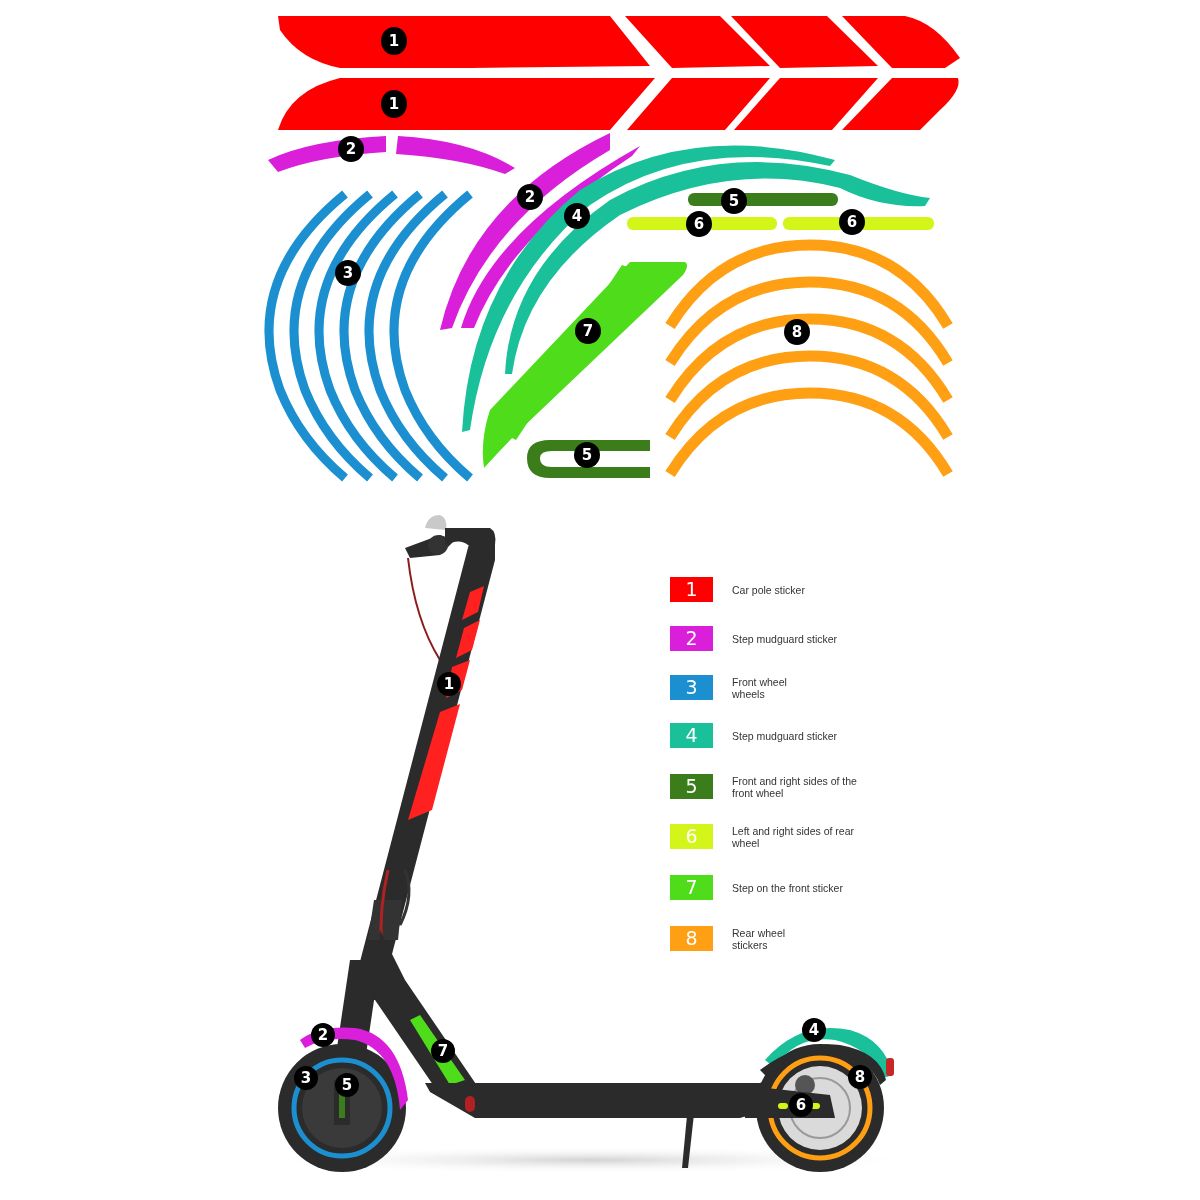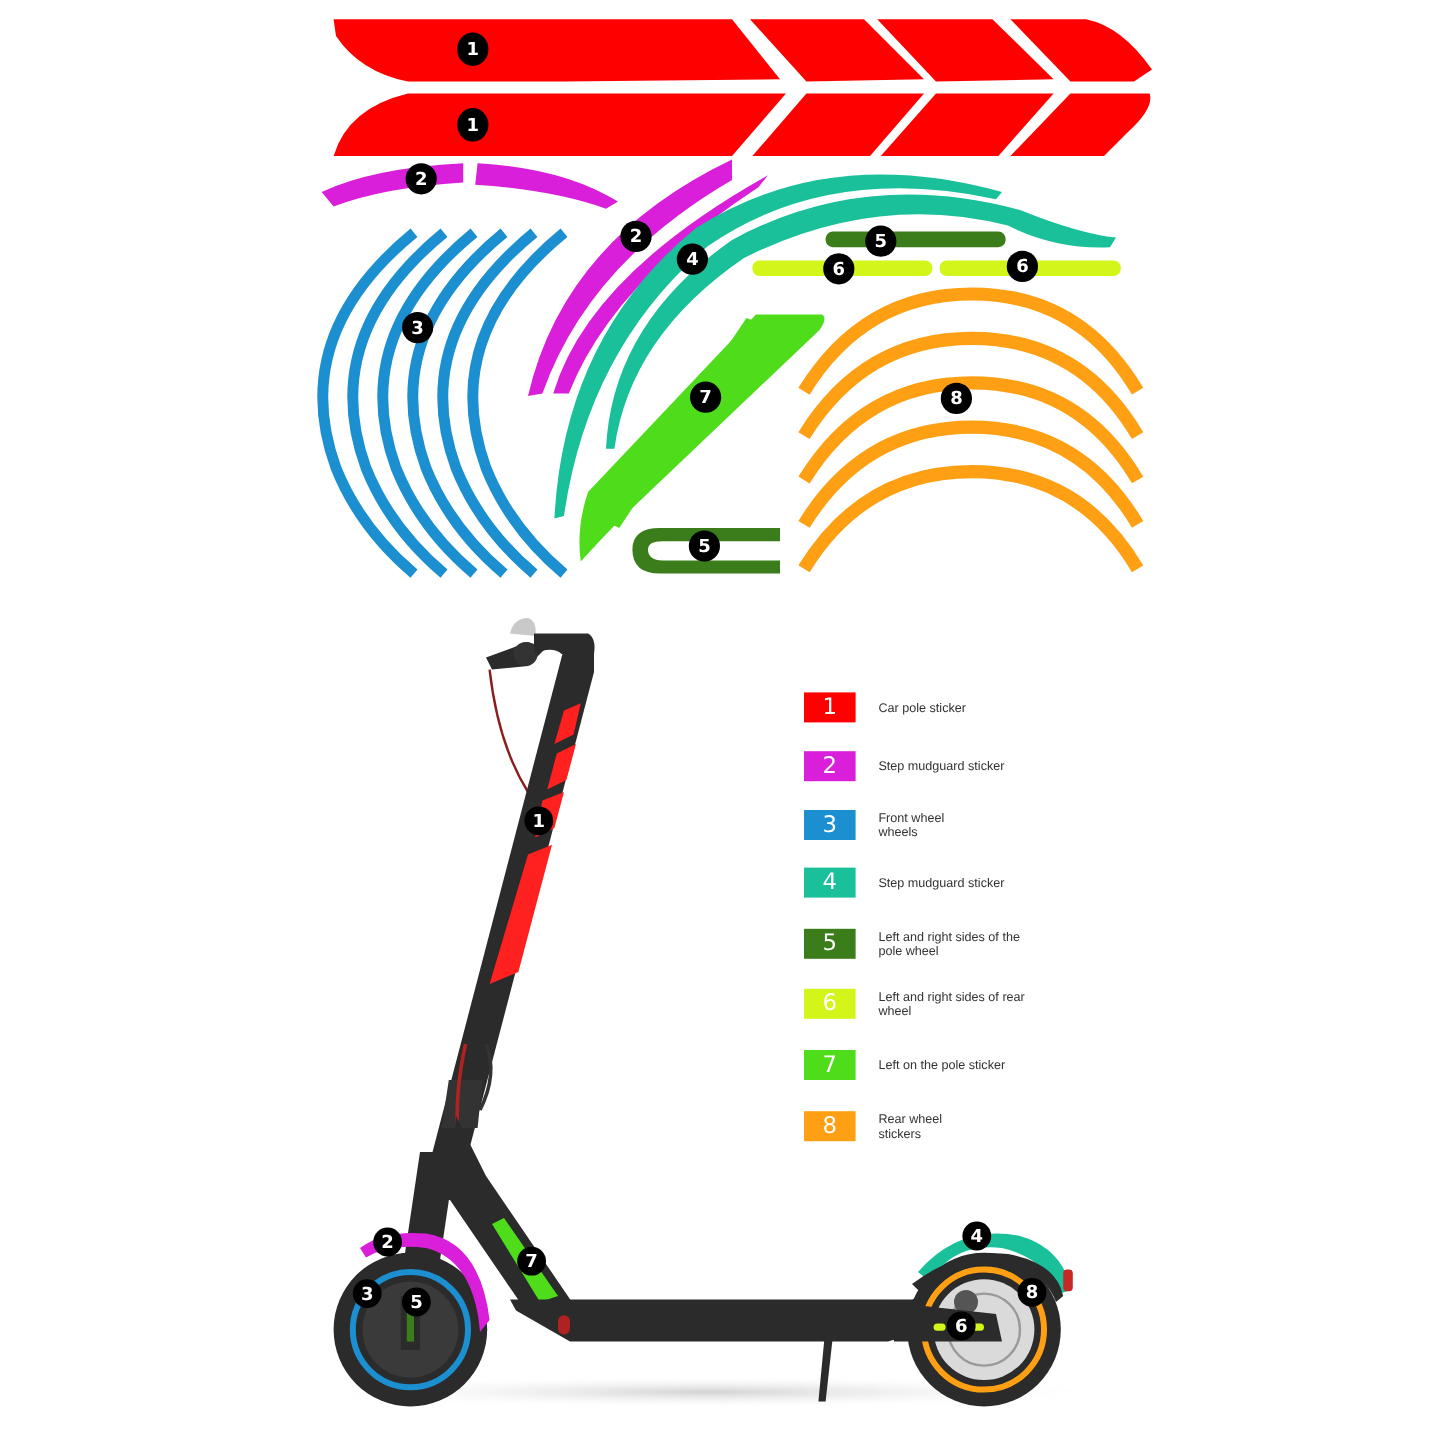--- a/index.html
+++ b/index.html
@@ -231,27 +231,27 @@
   <div class="legend-item" style="top:98px">
     <div class="legend-swatch" style="background:#1b8fcf">3</div>
     <div class="legend-label" style="width:70px">Front wheel wheels</div>
   </div>
   <div class="legend-item" style="top:146px">
     <div class="legend-swatch" style="background:#19c09a">4</div>
     <div class="legend-label">Step mudguard sticker</div>
   </div>
   <div class="legend-item" style="top:197px">
     <div class="legend-swatch" style="background:#3b7d1a">5</div>
-    <div class="legend-label" style="width:130px">Left and right sides of the pole wheel</div>
+    <div class="legend-label" style="width:130px">Front and right sides of the front wheel</div>
   </div>
   <div class="legend-item" style="top:247px">
     <div class="legend-swatch" style="background:#d4f51a">6</div>
     <div class="legend-label" style="width:135px">Left and right sides of rear wheel</div>
   </div>
   <div class="legend-item" style="top:298px">
     <div class="legend-swatch" style="background:#4fdc1b">7</div>
-    <div class="legend-label">Left on the pole sticker</div>
+    <div class="legend-label">Step on the front sticker</div>
   </div>
   <div class="legend-item" style="top:349px">
     <div class="legend-swatch" style="background:#ff9f14">8</div>
     <div class="legend-label" style="width:65px">Rear wheel stickers</div>
   </div>
 </div>
 
 </body></html>

